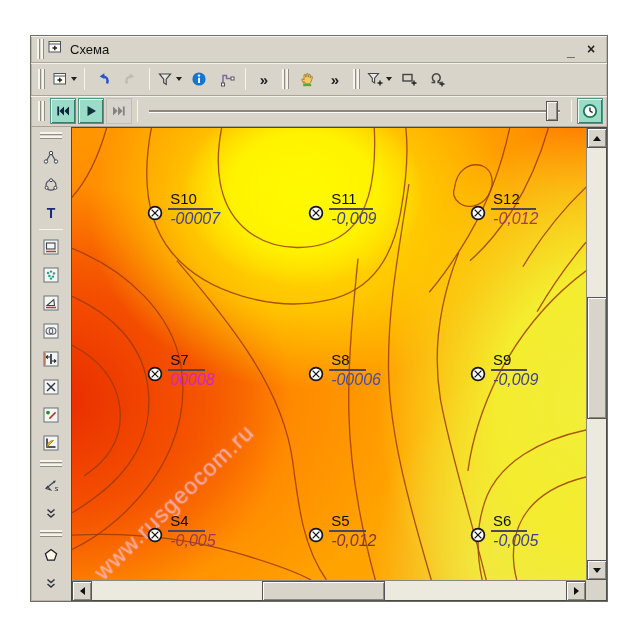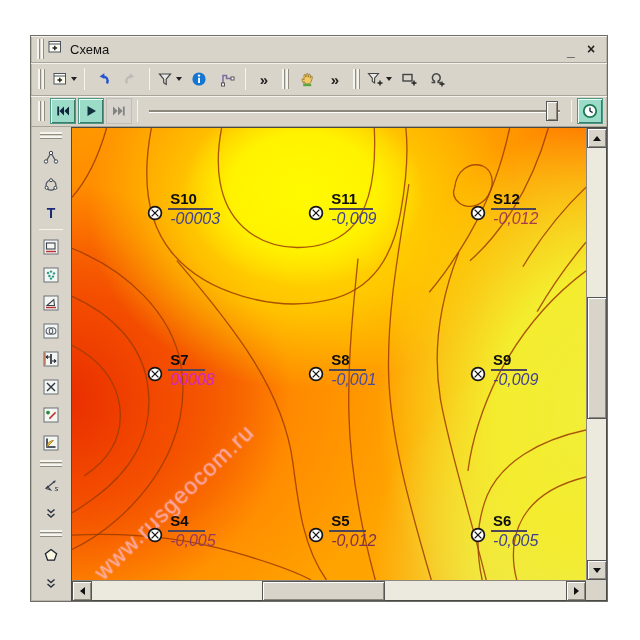--- a/index.html
+++ b/index.html
@@ -64,21 +64,21 @@
       radial-gradient(ellipse 230px 215px at -2% 60%, #e92d00 0%, #f34b00 45%, rgba(255,125,0,0) 100%),
       radial-gradient(ellipse 310px 260px at 6% 58%, rgba(240,65,0,.85) 0%, rgba(255,110,0,.45) 60%, rgba(255,150,0,0) 100%),
       linear-gradient(120deg,#ff9600 0%,#ffa100 55%,#ffa800 100%);}
   .contours{position:absolute;inset:0;width:100%;height:100%;}
   .watermark{position:absolute;left:5%;top:96%;transform:rotate(-44deg);transform-origin:0 50%;
     font-size:23px;letter-spacing:1px;color:rgba(255,172,205,.62);white-space:nowrap;
     text-shadow:0 0 2px rgba(255,235,245,.5);pointer-events:none;}
   .point{position:absolute;width:0;height:0;}
   .pt-marker{position:absolute;left:-9px;top:-9px;}
   .pt-label{position:absolute;left:13px;top:-23px;white-space:nowrap;}
-  .pt-name{font-weight:bold;font-size:15px;color:#0d0d0d;border-bottom:2px solid #4c4658;
+  .pt-name{font-weight:normal;font-size:15px;color:#0d0d0d;border-bottom:2px solid #4c4658;
     padding:0 16px 1px 2px;display:inline-block;}
   .pt-value{font-style:italic;font-size:16px;padding:1px 0 0 2px;}
 
   
   .vscroll{position:absolute;top:0;right:0;bottom:20px;width:20px;background:#eceade;
     border-left:1px solid #8c887e;}
   .hscroll{position:absolute;left:0;right:20px;bottom:0;height:20px;background:#eceade;
     border-top:1px solid #8c887e;}
   .sbtn{position:absolute;width:20px;height:20px;background:#d8d4ca;border:1px solid #555;
     box-shadow:1px 1px 0 #fff inset,-1px -1px 0 #8c887e inset;display:flex;align-items:center;justify-content:center;cursor:pointer;}
@@ -366,21 +366,21 @@
           <div class="watermark">www.rusgeocom.ru</div>
           <div id="points-layer">
               <div class="point" style="left: 16.2%; top: 18.7%;">
                 <span class="pt-marker">
       <svg width="18" height="18" viewBox="0 0 18 18">
         <circle cx="9" cy="9" r="6.4" fill="#fff" stroke="#141414" stroke-width="1.7"></circle>
         <path d="M5.6 5.6l6.8 6.8M12.4 5.6l-6.8 6.8" stroke="#141414" stroke-width="1.3"></path>
       </svg></span>
     <span class="pt-label">
       <span class="pt-name">S10</span><br>
-      <span class="pt-value" style="color:#3f3f8f">-00003</span>
+      <span class="pt-value" style="color:#3f3f8f">-00007</span>
     </span>
               </div>
               <div class="point" style="left: 47.5%; top: 18.7%;">
                 <span class="pt-marker">
       <svg width="18" height="18" viewBox="0 0 18 18">
         <circle cx="9" cy="9" r="6.4" fill="#fff" stroke="#141414" stroke-width="1.7"></circle>
         <path d="M5.6 5.6l6.8 6.8M12.4 5.6l-6.8 6.8" stroke="#141414" stroke-width="1.3"></path>
       </svg></span>
     <span class="pt-label">
       <span class="pt-name">S11</span><br>
@@ -410,21 +410,21 @@
     </span>
               </div>
               <div class="point" style="left: 47.5%; top: 54.4%;">
                 <span class="pt-marker">
       <svg width="18" height="18" viewBox="0 0 18 18">
         <circle cx="9" cy="9" r="6.4" fill="#fff" stroke="#141414" stroke-width="1.7"></circle>
         <path d="M5.6 5.6l6.8 6.8M12.4 5.6l-6.8 6.8" stroke="#141414" stroke-width="1.3"></path>
       </svg></span>
     <span class="pt-label">
       <span class="pt-name">S8</span><br>
-      <span class="pt-value" style="color:#4b4b9e">-0,001</span>
+      <span class="pt-value" style="color:#4b4b9e">-00006</span>
     </span>
               </div>
               <div class="point" style="left: 79%; top: 54.4%;">
                 <span class="pt-marker">
       <svg width="18" height="18" viewBox="0 0 18 18">
         <circle cx="9" cy="9" r="6.4" fill="#fff" stroke="#141414" stroke-width="1.7"></circle>
         <path d="M5.6 5.6l6.8 6.8M12.4 5.6l-6.8 6.8" stroke="#141414" stroke-width="1.3"></path>
       </svg></span>
     <span class="pt-label">
       <span class="pt-name">S9</span><br>

